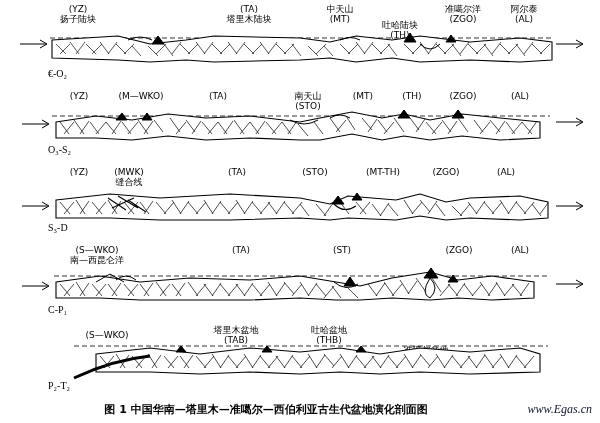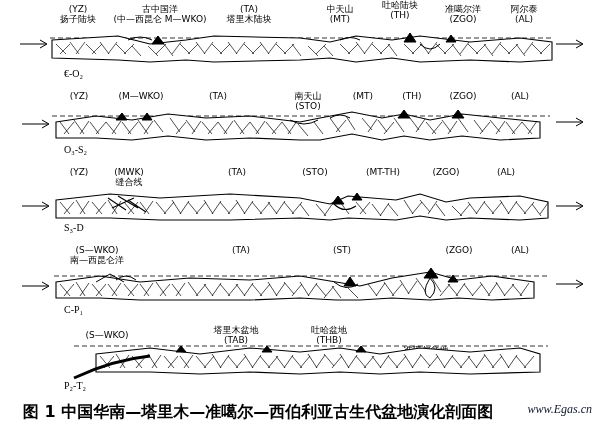--- a/index.html
+++ b/index.html
@@ -18,27 +18,26 @@
     font-size:9px;
     line-height:10px;
     text-align:center;
     white-space:pre;
     font-family:"DejaVu Sans","Liberation Sans",sans-serif;
   }
   .stage{
     position:absolute;
     font-size:10px;
     font-family:"Liberation Serif",serif;
-    margin-left:16px;
   }
   .caption{
     position:absolute;
-    left:0;width:516px;
+    left:8px;width:516px;
     text-align:center;
-    font-size:16px;
+    font-size:11px;
     font-weight:bold;
     font-family:"DejaVu Sans","Liberation Sans",sans-serif;
   }
   .wm{
     position:absolute;
     right:8px;bottom:6px;
     font-size:12px;
     font-style:italic;
     color:#0f172a;
     font-family:"Liberation Serif",serif;
@@ -46,27 +45,25 @@
   svg{position:absolute;left:0;top:0;overflow:visible;}
 </style>
 </head>
 <body>
 
 <div id="figure">
 
   <div class="panel" style="top:0;height:88px;">
     <div class="lbl" style="left:50px;top:4px;width:56px;">(YZ)
 扬子陆块</div>
-    <div class="lbl" style="left:104px;top:4px;width:112px;">古中国洋
-(中—西昆仑 M—WKO)</div>
     <div class="lbl" style="left:214px;top:4px;width:70px;">(TA)
 塔里木陆块</div>
     <div class="lbl" style="left:314px;top:4px;width:52px;">中天山
 (MT)</div>
-    <div class="lbl" style="left:370px;top:0;width:60px;">吐哈陆块
+    <div class="lbl" style="left:370px;top:20px;width:60px;">吐哈陆块
 (TH)</div>
     <div class="lbl" style="left:432px;top:4px;width:62px;">准噶尔洋
 (ZGO)</div>
     <div class="lbl" style="left:496px;top:4px;width:56px;">阿尔泰
 (AL)</div>
     <div class="stage" style="left:48px;top:68px;">€-O₂</div>
 
     <svg width="600" height="88" viewBox="0 0 600 88">
 
       <g stroke="#000" stroke-width="1" fill="none">

